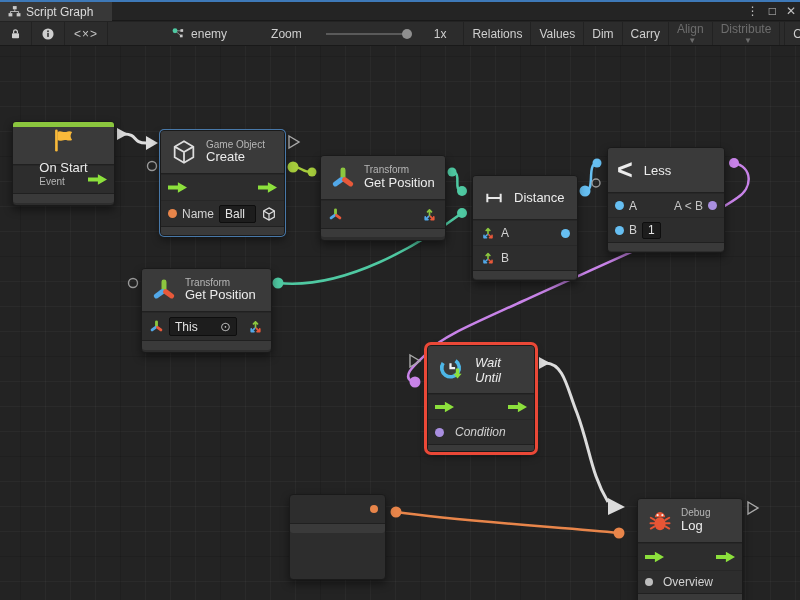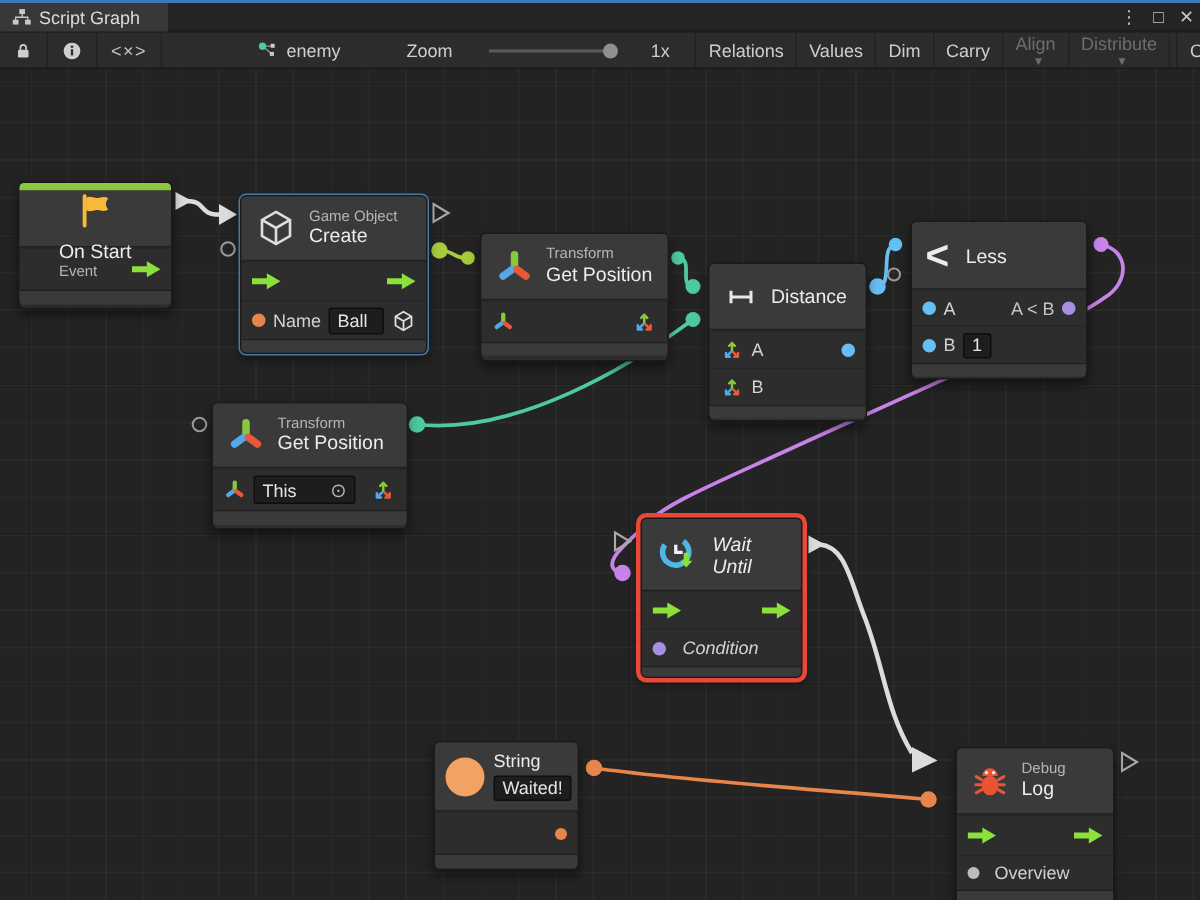--- a/index.html
+++ b/index.html
@@ -366,29 +366,20 @@
         <span class="flow-arrow push-right"></span>
       </div>
       <div class="prow" style="height:25px;align-items:center;">
         <span class="dot" style="background:#a98fe0;"></span>
         <span class="plabel" style="margin-left:6px;">Condition</span>
       </div>
       <div class="nfooter" style="height:7px;"></div>
     </div>
 
     <div class="node" style="left:289px;top:448px;width:97px;height:86px;">
-      <div class="nheader" style="height:46px;padding:0 7px;gap:6px;">
-        <span style="width:26px;height:26px;border-radius:50%;background:#f2a263;flex:0 0 auto;"></span>
-        <div class="ht" style="gap:2px;">
-          <div class="ttl" style="font-size:12px;">String</div>
-          <span class="field" style="width:52px;height:17px;">
-              <span>Waited!</span>
-            </span>
-        </div>
-      </div>
       <div class="prow" style="height:28px;">
         <span class="dot push-right" style="background:#e8854a;width:8px;height:8px;"></span>
       </div>
       <div class="nfooter" style="height:10px;"></div>
     </div>
 
     <div class="node" style="left:637px;top:452px;width:106px;height:106px;">
       <div class="nheader" style="height:44px;">
         <svg width="26" height="26" viewBox="0 0 24 24">
           <g stroke="#e85535" stroke-width="1.8" stroke-linecap="round">

